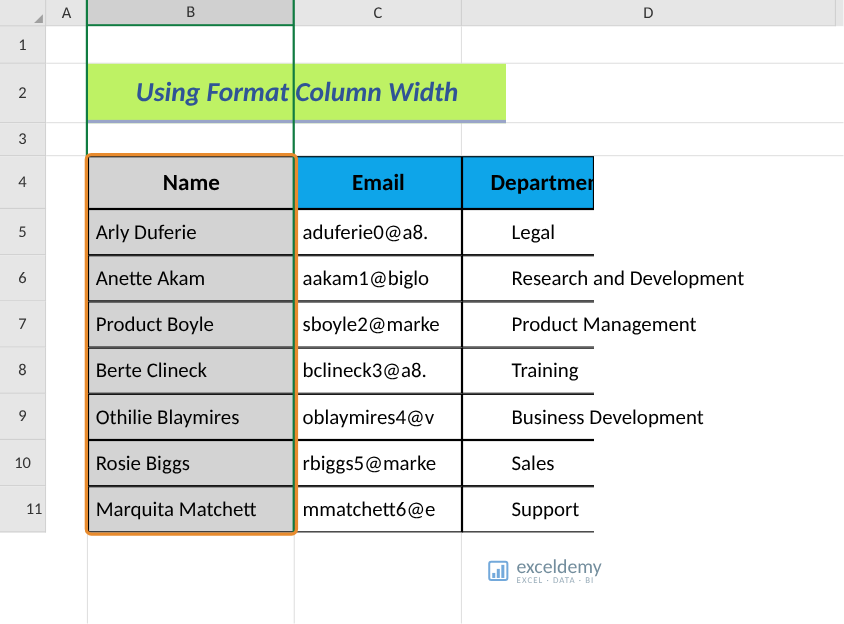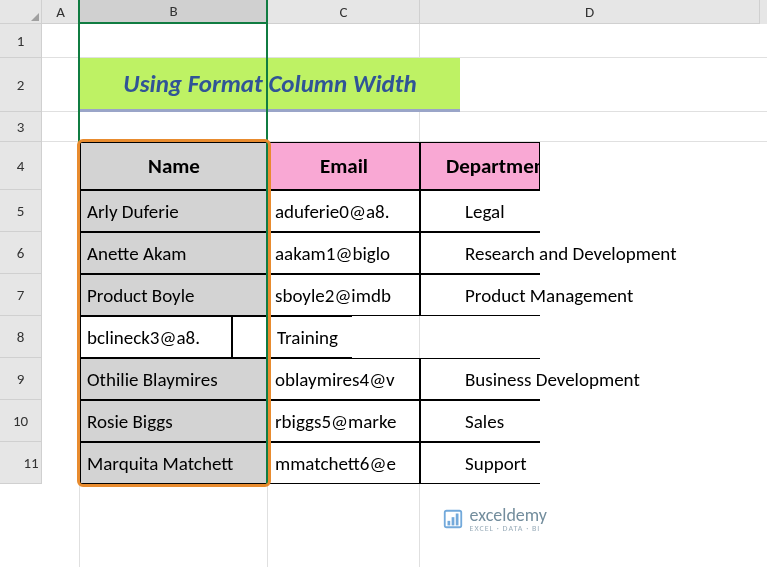--- a/index.html
+++ b/index.html
@@ -142,21 +142,21 @@
       border: 1px solid #000;
       display: flex;
       align-items: center;
       padding: 0 6px;
       font-size: 19px;
       overflow: hidden;
       white-space: nowrap;
       background: #fff;
     }
     .header-cell {
-      background: #f9a8d4;
+      background: #0ea5e9;
       font-weight: bold;
       justify-content: center;
       font-size: 21px;
       height: 48px;
     }
     .name-col { width: 188px; }
     .email-col { width: 152px; }
     .dept-col { width: 120px; padding-left: 44px; }
     .body-cell { height: 42px; }
     .dept-body {
@@ -261,24 +261,25 @@
           <div class="data-cell body-cell email-col">aduferie0@a8.</div>
           <div class="data-cell body-cell dept-col dept-body">Legal</div>
         </div>
         <div class="data-row">
           <div class="data-cell body-cell name-col selected-col">Anette Akam</div>
           <div class="data-cell body-cell email-col">aakam1@biglo</div>
           <div class="data-cell body-cell dept-col dept-body" style="overflow:visible;">Research and Development</div>
         </div>
         <div class="data-row">
           <div class="data-cell body-cell name-col selected-col">Product Boyle</div>
-          <div class="data-cell body-cell email-col">sboyle2@imdb</div>
+          <div class="data-cell body-cell email-col">sboyle2@marke</div>
           <div class="data-cell body-cell dept-col dept-body" style="overflow:visible;">Product Management</div>
         </div>
         <div class="data-row">
+          <div class="data-cell body-cell name-col selected-col">Berte Clineck</div>
           <div class="data-cell body-cell email-col">bclineck3@a8.</div>
           <div class="data-cell body-cell dept-col dept-body">Training</div>
         </div>
         <div class="data-row">
           <div class="data-cell body-cell name-col selected-col">Othilie Blaymires</div>
           <div class="data-cell body-cell email-col">oblaymires4@v</div>
           <div class="data-cell body-cell dept-col dept-body" style="overflow:visible;">Business Development</div>
         </div>
         <div class="data-row">
           <div class="data-cell body-cell name-col selected-col">Rosie Biggs</div>

